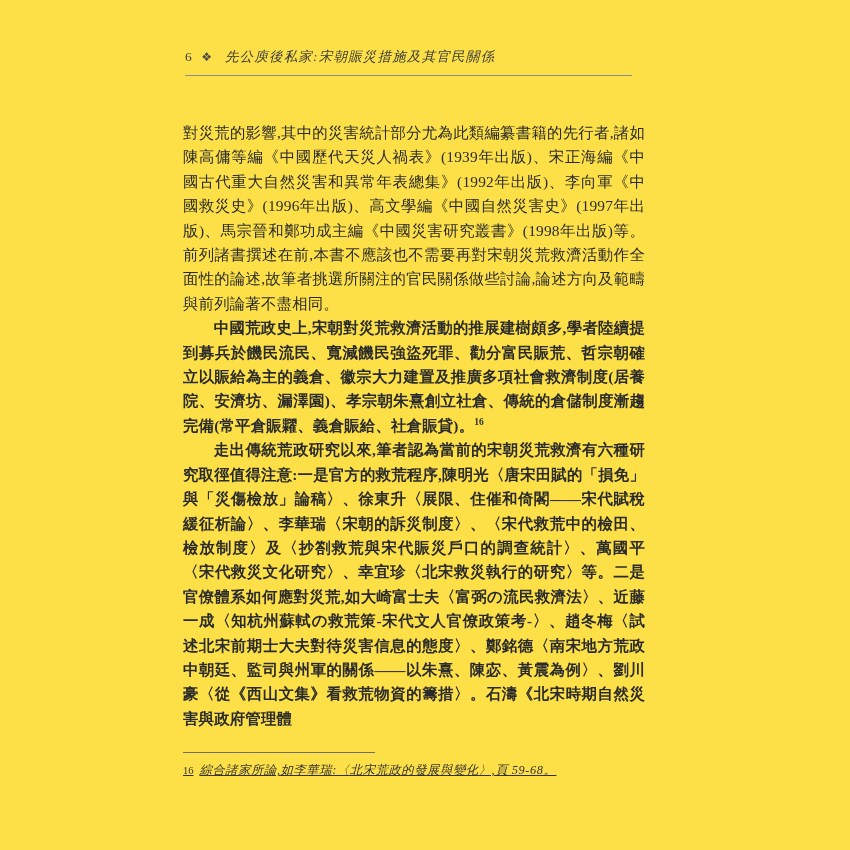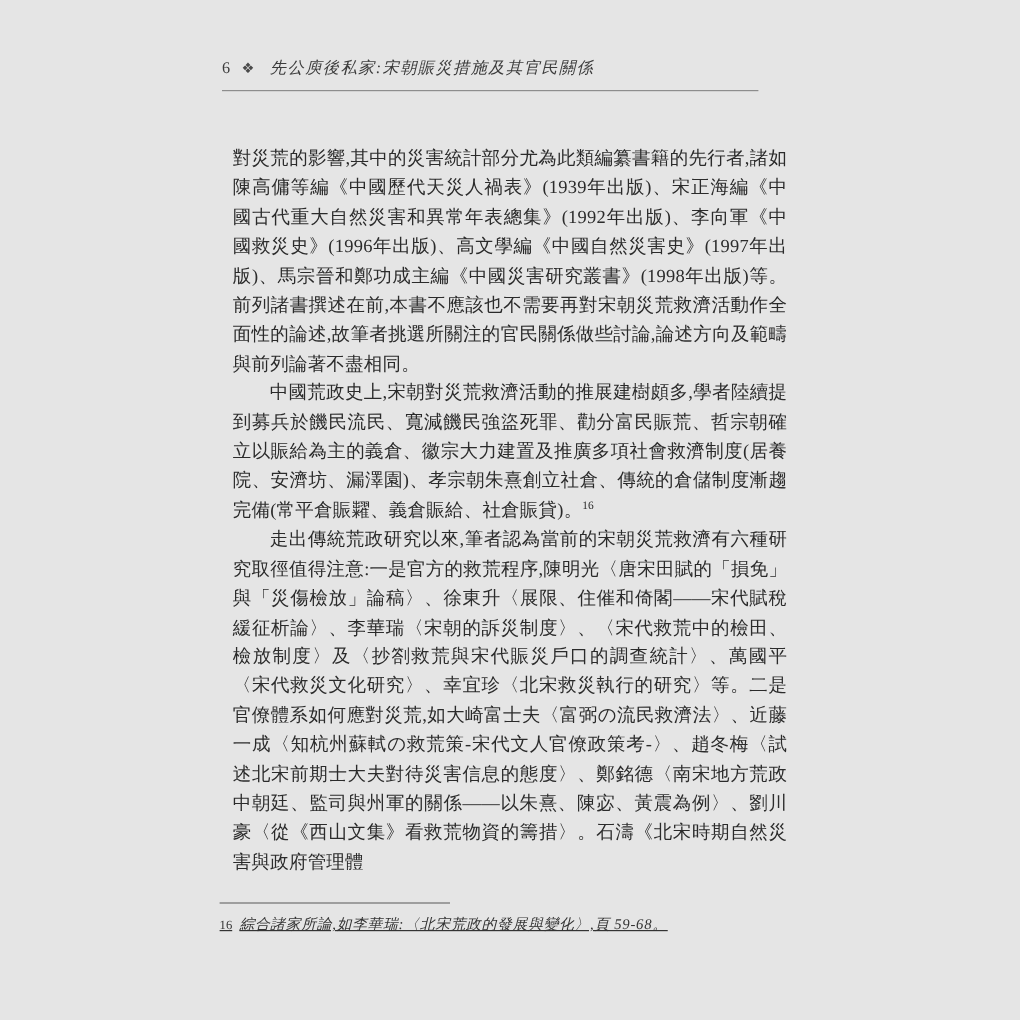--- a/index.html
+++ b/index.html
@@ -4,21 +4,21 @@
 <style>
   html, body {
     margin: 0;
     padding: 0;
     background: #ffffff;
   }
   .page {
     position: relative;
     width: 850px;
     height: 850px;
-    background: #e5e5e5;
+    background: #fde047;
     overflow: hidden;
     font-family: "Liberation Serif", "DejaVu Serif", serif;
   }
   
   .running-header {
     position: absolute;
     left: 185px;
     top: 48px;
     width: 447px;
     padding-bottom: 9px;
@@ -36,35 +36,36 @@
   }
   .running-header .diamond {
     font-style: normal;
     font-size: 12px;
     color: #4a4a4a;
     margin-right: 7px;
   }
   
   .text-block {
     position: absolute;
-    left: 194px;
+    left: 183px;
     top: 121px;
     width: 462px;
     font-size: 15.4px;
     line-height: 24.4px;
     color: #2b2b2b;
     text-align: justify;
     letter-spacing: 0.2px;
   }
   .text-block p {
     margin: 0;
     padding: 0;
   }
   .text-block p.indent {
     text-indent: 2em;
+    font-weight: bold;
   }
   .fn-ref {
     font-size: 9.5px;
     vertical-align: super;
     line-height: 0;
     letter-spacing: 0;
   }
   
   .footnote-area {
     position: absolute;

